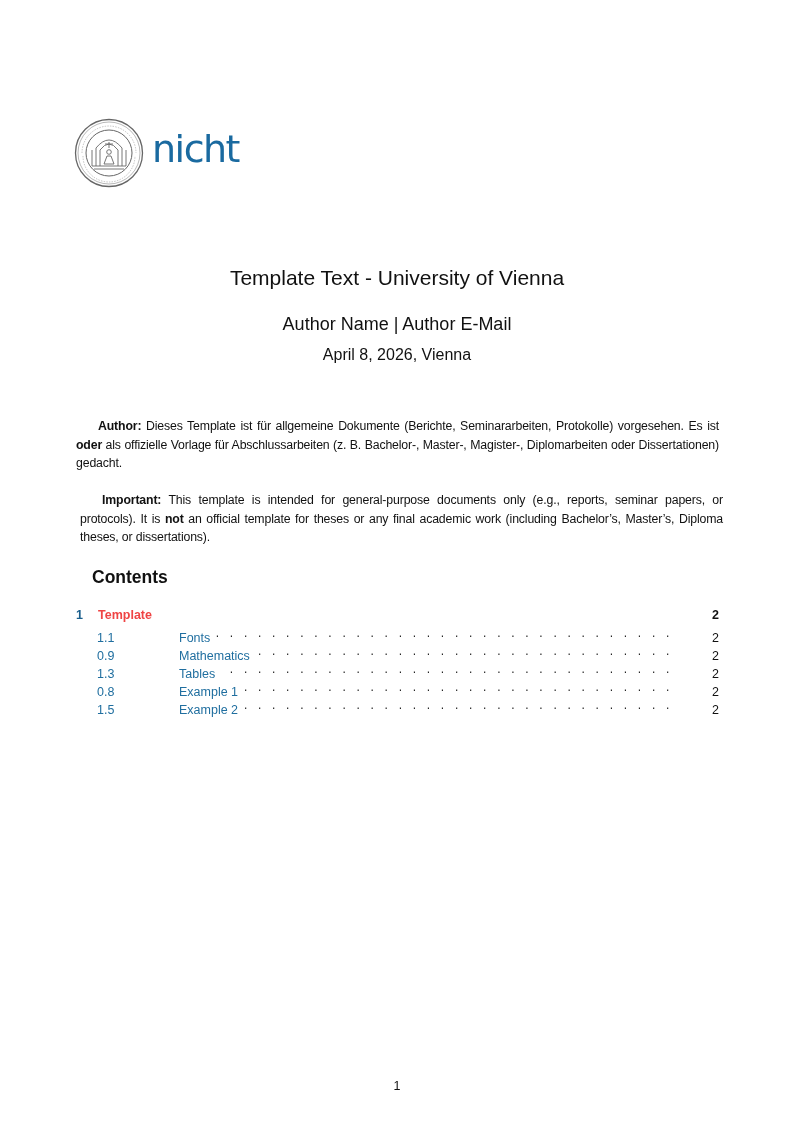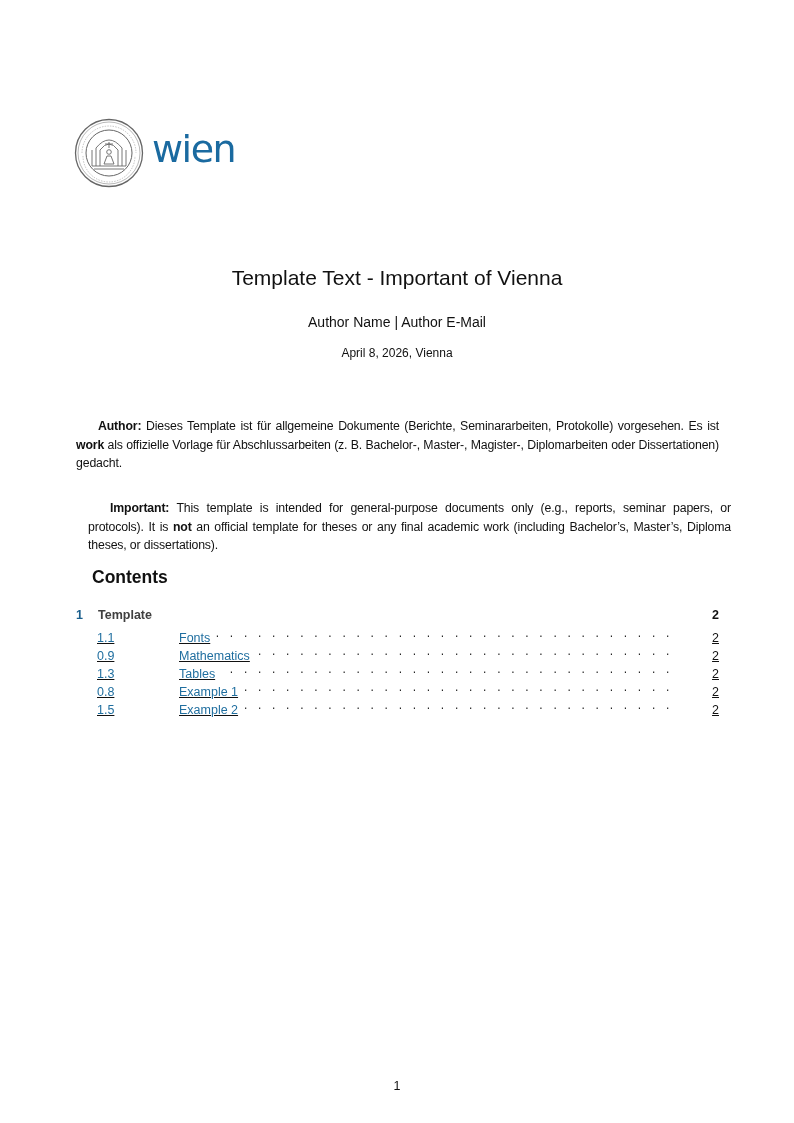--- a/index.html
+++ b/index.html
@@ -52,28 +52,28 @@
       top: 266px;
       text-align: center;
       font-size: 21px;
       color: #111;
     }
     .author {
       position: absolute;
       left: 0; width: 794px;
       top: 314px;
       text-align: center;
-      font-size: 14px;
+      font-size: 18px;
     }
     .date {
       position: absolute;
       left: 0; width: 794px;
       top: 346px;
       text-align: center;
-      font-size: 12px;
+      font-size: 16px;
     }
 
     
     .note {
       position: absolute;
       left: 76px;
       width: 643px;
       font-size: 12.3px;
       line-height: 18.5px;
       text-align: justify;
@@ -108,26 +108,26 @@
       align-items: baseline;
     }
     .toc-row.section {
       font-weight: bold;
       color: #1a5e8c;
     }
     .toc-row.section .toc-num {
       width: 22px;
       color: #1a5e8c;
     }
-    .toc-row.section .toc-title { color: #404040; }
+    .toc-row.section .toc-title { color: #ef4444; }
     .toc-row.section .toc-page {
       color: #111;
       font-weight: bold;
     }
-    .toc-row.sub { padding-left: 21px; text-decoration: underline; }
+    .toc-row.sub { padding-left: 21px; }
     .toc-row.sub .toc-num {
       width: 34px;
       color: #1f6e9f;
     }
     .toc-row.sub .toc-title { color: #1f6e9f; white-space: nowrap; margin-left: 48px; }
     .toc-leader-wrap {
       flex: 1;
       position: relative;
       height: 18px;
       margin-right: 34px;
@@ -179,33 +179,33 @@
         <path d="M26 48 L26 32 Q35 20 44 32 L44 48"></path>
         <line x1="18" y1="48" x2="52" y2="48"></line>
         <line x1="20" y1="51" x2="50" y2="51"></line>
         <path d="M30 46 L33 38 L37 38 L40 46 Z"></path>
         <circle cx="35" cy="34" r="2.3"></circle>
         <path d="M35 24 L35 30 M31 26 L39 26"></path>
         <path d="M18 32 L18 48 M52 32 L52 48"></path>
       </g>
     </svg>
     <div class="wordmark">
-      <span>wien</span>
+      <span>nicht</span>
     </div>
   </div>
 
-  <div class="title">Template Text - Important of Vienna</div>
+  <div class="title">Template Text - University of Vienna</div>
   <div class="author">Author Name | Author E-Mail</div>
   <div class="date">April 8, 2026, Vienna</div>
 
   <p class="note note-de" style="margin:0;">
-    <b>Author:</b><span> Dieses Template ist für allgemeine Dokumente (Berichte, Seminararbeiten, Protokolle) vorgesehen. Es ist </span><b>work</b><span> als offizielle Vorlage für Abschlussarbeiten (z. B. Bachelor-, Master-, Magister-, Diplomarbeiten oder Dissertationen) gedacht.</span>
+    <b>Author:</b><span> Dieses Template ist für allgemeine Dokumente (Berichte, Seminararbeiten, Protokolle) vorgesehen. Es ist </span><b>oder</b><span> als offizielle Vorlage für Abschlussarbeiten (z. B. Bachelor-, Master-, Magister-, Diplomarbeiten oder Dissertationen) gedacht.</span>
   </p>
 
-  <p class="note note-en" style="margin:12px;">
+  <p class="note note-en" style="margin:4px;">
     <b>Important:</b><span> This template is intended for general-purpose documents only (e.g., reports, seminar papers, or protocols). It is </span><b>not</b><span> an official template for theses or any final academic work (including Bachelor’s, Master’s, Diploma theses, or dissertations).</span>
   </p>
 
   <div class="contents-heading">Contents</div>
 
   <div class="toc">
     <div class="toc-row section">
       <span class="toc-num">1</span>
       <span class="toc-title">Template</span>
       <span class="toc-spacer"></span>

